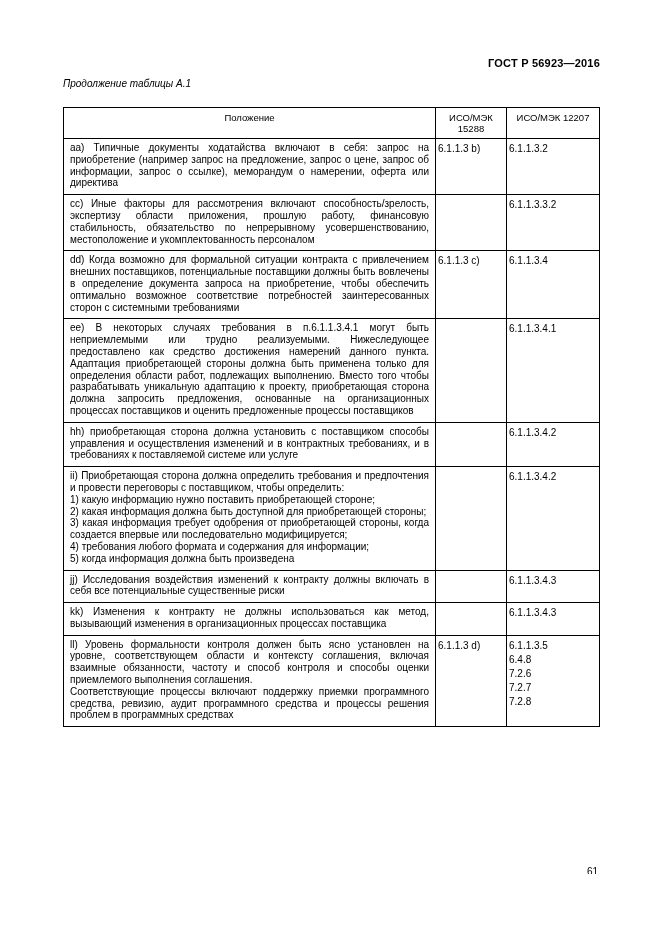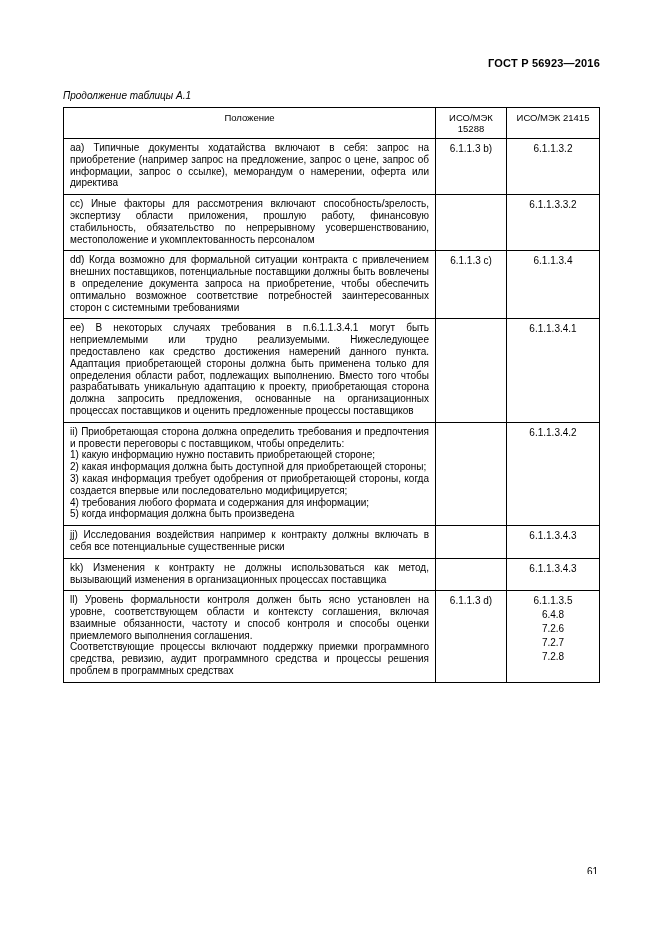--- a/index.html
+++ b/index.html
@@ -24,21 +24,21 @@
   .doc-header {
     position: absolute;
     top: 57px;
     right: 61px;
     font-size: 11px;
     font-weight: bold;
     letter-spacing: 0.2px;
   }
   .table-caption {
     position: absolute;
-    top: 90px;
+    top: 78px;
     left: 63px;
     font-size: 10px;
     font-style: italic;
   }
   .table-wrap {
     position: absolute;
     top: 107px;
     left: 63px;
     width: 537px;
   }
@@ -60,21 +60,20 @@
     padding: 4px 2px;
   }
   td.pos {
     padding: 3px 6px 5px 6px;
     text-align: justify;
     line-height: 1.18;
     white-space: pre-line;
   }
   td.ref {
     padding: 3px 2px;
-    text-align: center;
     line-height: 1.4;
     white-space: pre-line;
   }
   .page-number {
     position: absolute;
     top: 866px;
     right: 63px;
     font-size: 10px;
   }
 </style>
@@ -91,21 +90,21 @@
     <table class="a1">
       <colgroup>
         <col>
         <col style="width:71px">
         <col style="width:93px">
       </colgroup>
       <thead>
         <tr>
           <th>Положение</th>
           <th>ИСО/МЭК 15288</th>
-          <th>ИСО/МЭК 21415</th>
+          <th>ИСО/МЭК 12207</th>
         </tr>
       </thead>
       <tbody>
         <tr>
           <td class="pos">aa) Типичные документы ходатайства включают в себя: запрос на приобретение (например запрос на предложение, запрос о цене, запрос об информации, запрос о ссылке), меморандум о намерении, оферта или директива</td>
           <td class="ref">6.1.1.3 b)</td>
           <td class="ref">6.1.1.3.2</td>
         </tr>
         <tr>
           <td class="pos">cc) Иные факторы для рассмотрения включают способность/зрелость, экспертизу области приложения, прошлую работу, финансовую стабильность, обязательство по непрерывному усовершенствованию, местоположение и укомплектованность персоналом</td>
@@ -116,31 +115,36 @@
           <td class="pos">dd) Когда возможно для формальной ситуации контракта с привлечением внешних поставщиков, потенциальные поставщики должны быть вовлечены в определение документа запроса на приобретение, чтобы обеспечить оптимально возможное соответствие потребностей заинтересованных сторон с системными требованиями</td>
           <td class="ref">6.1.1.3 c)</td>
           <td class="ref">6.1.1.3.4</td>
         </tr>
         <tr>
           <td class="pos">ee) В некоторых случаях требования в п.6.1.1.3.4.1 могут быть неприемлемыми или трудно реализуемыми. Нижеследующее предоставлено как средство достижения намерений данного пункта. Адаптация приобретающей стороны должна быть применена только для определения области работ, подлежащих выполнению. Вместо того чтобы разрабатывать уникальную адаптацию к проекту, приобретающая сторона должна запросить предложения, основанные на организационных процессах поставщиков и оценить предложенные процессы поставщиков</td>
           <td class="ref"></td>
           <td class="ref">6.1.1.3.4.1</td>
         </tr>
         <tr>
+          <td class="pos">hh) приобретающая сторона должна установить с поставщиком способы управления и осуществления изменений и в контрактных требованиях, и в требованиях к поставляемой системе или услуге</td>
+          <td class="ref"></td>
+          <td class="ref">6.1.1.3.4.2</td>
+        </tr>
+        <tr>
           <td class="pos">ii) Приобретающая сторона должна определить требования и предпочтения и провести переговоры с поставщиком, чтобы определить:
 1) какую информацию нужно поставить приобретающей стороне;
 2) какая информация должна быть доступной для приобретающей стороны;
 3) какая информация требует одобрения от приобретающей стороны, когда создается впервые или последовательно модифицируется;
 4) требования любого формата и содержания для информации;
 5) когда информация должна быть произведена</td>
           <td class="ref"></td>
           <td class="ref">6.1.1.3.4.2</td>
         </tr>
         <tr>
-          <td class="pos">jj) Исследования воздействия например к контракту должны включать в себя все потенциальные существенные риски</td>
+          <td class="pos">jj) Исследования воздействия изменений к контракту должны включать в себя все потенциальные существенные риски</td>
           <td class="ref"></td>
           <td class="ref">6.1.1.3.4.3</td>
         </tr>
         <tr>
           <td class="pos">kk) Изменения к контракту не должны использоваться как метод, вызывающий изменения в организационных процессах поставщика</td>
           <td class="ref"></td>
           <td class="ref">6.1.1.3.4.3</td>
         </tr>
         <tr>
           <td class="pos">ll) Уровень формальности контроля должен быть ясно установлен на уровне, соответствующем области и контексту соглашения, включая взаимные обязанности, частоту и способ контроля и способы оценки приемлемого выполнения соглашения.

